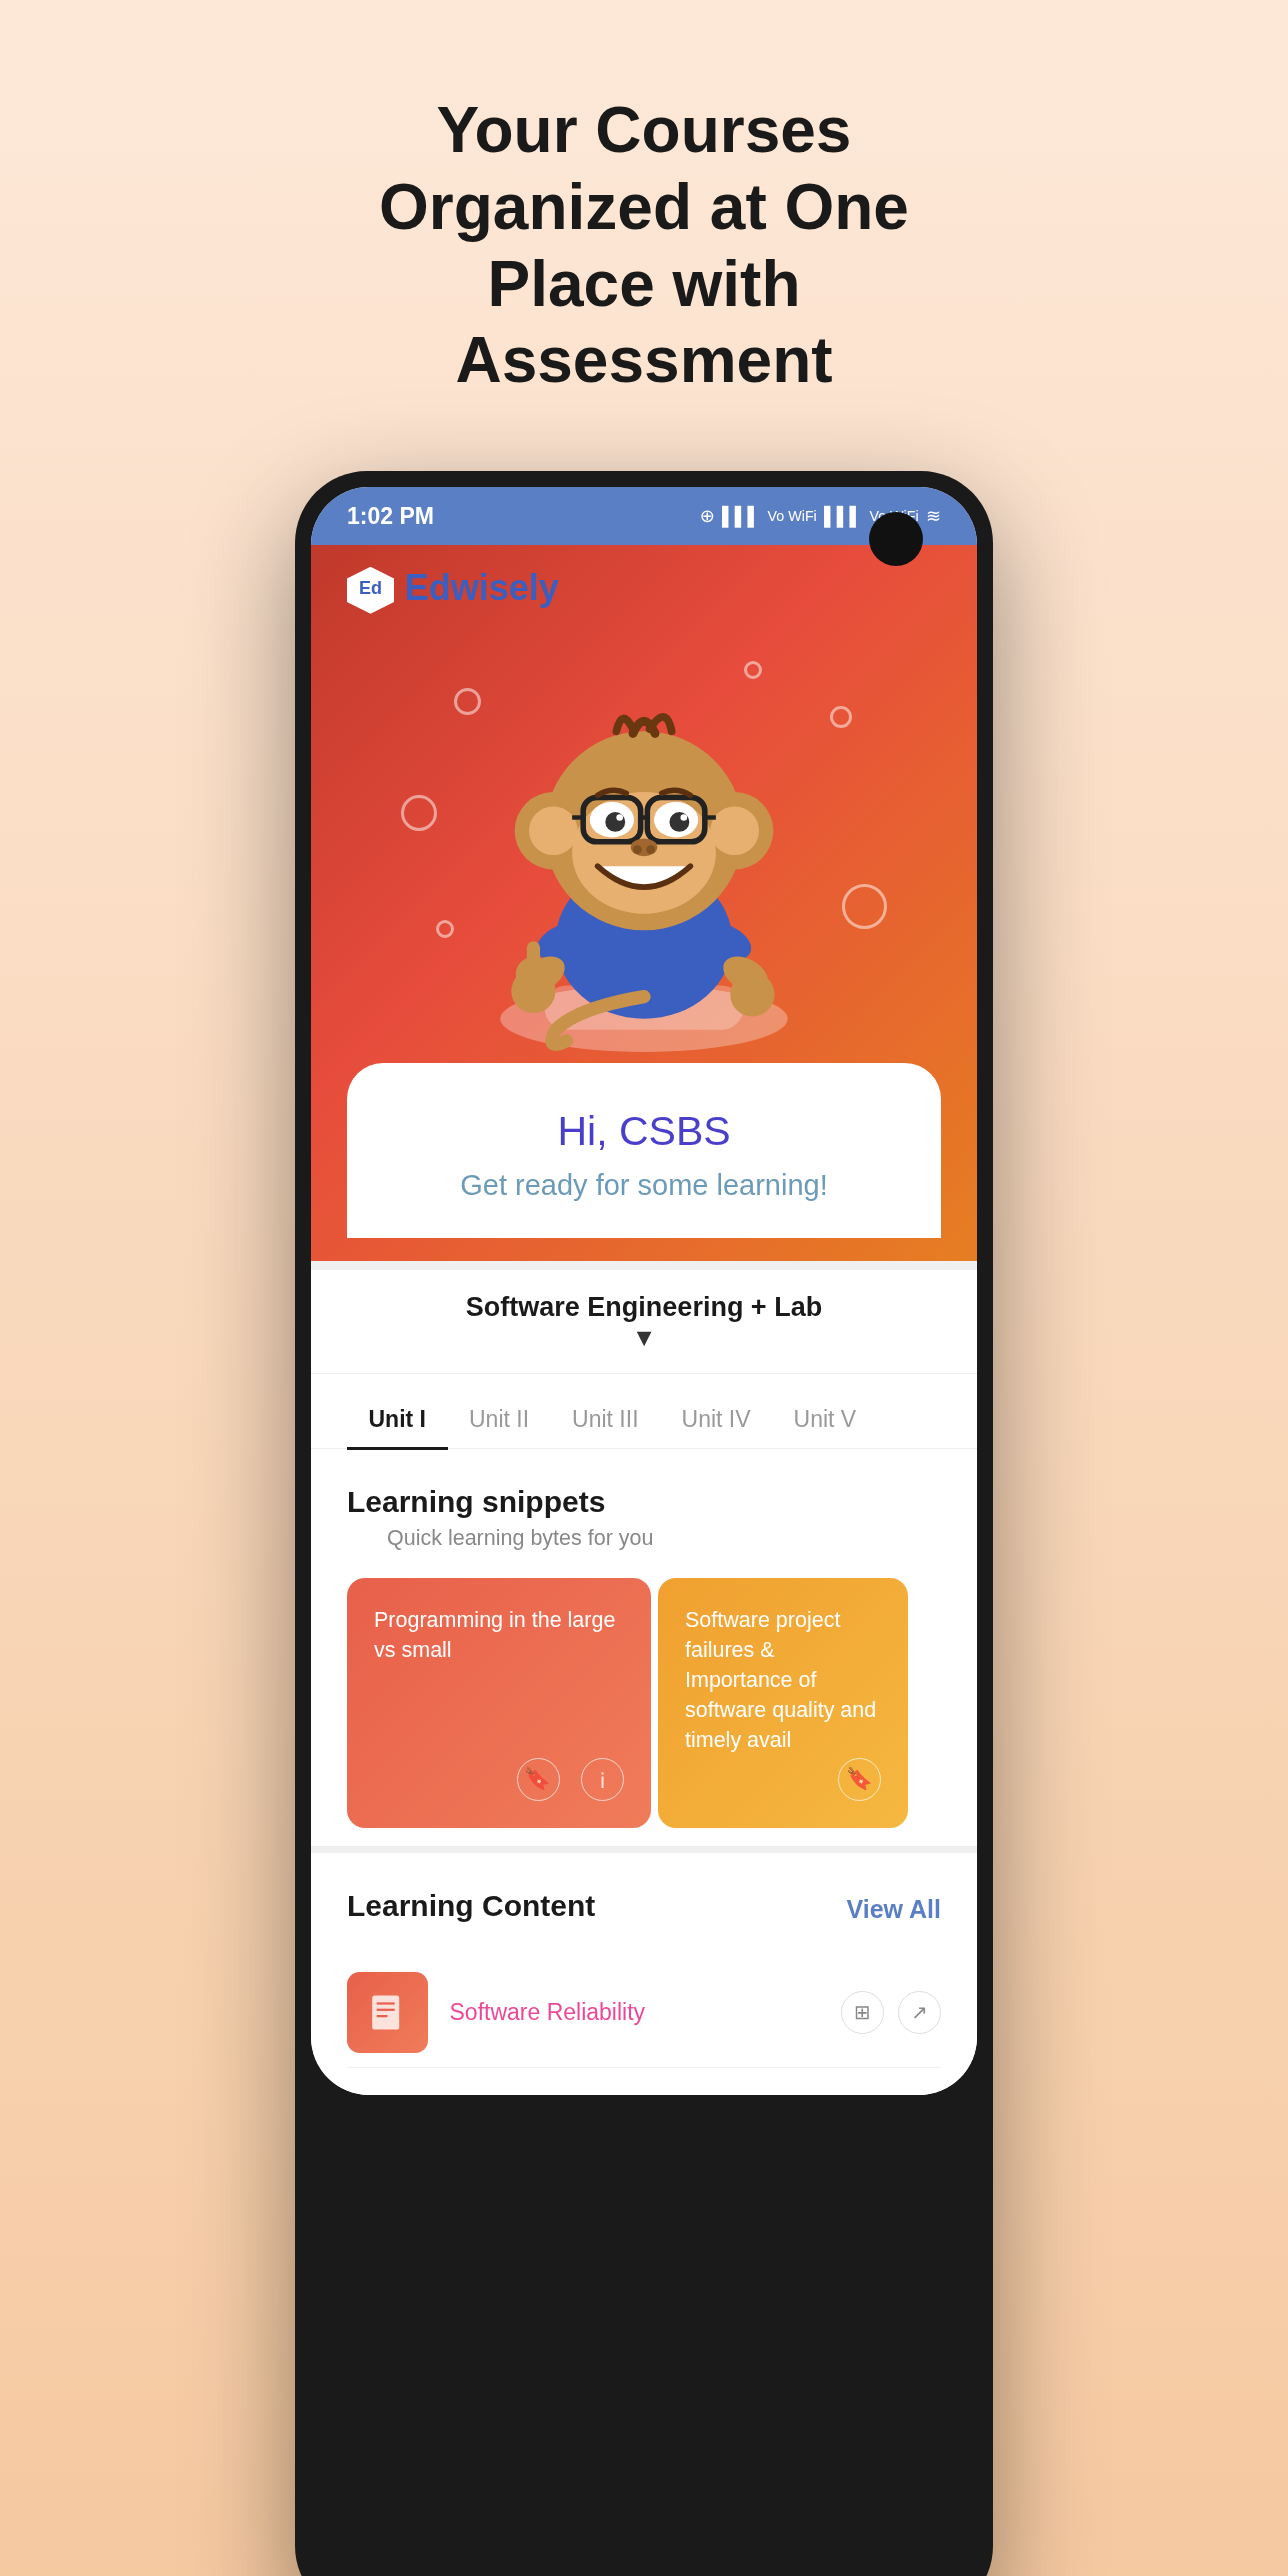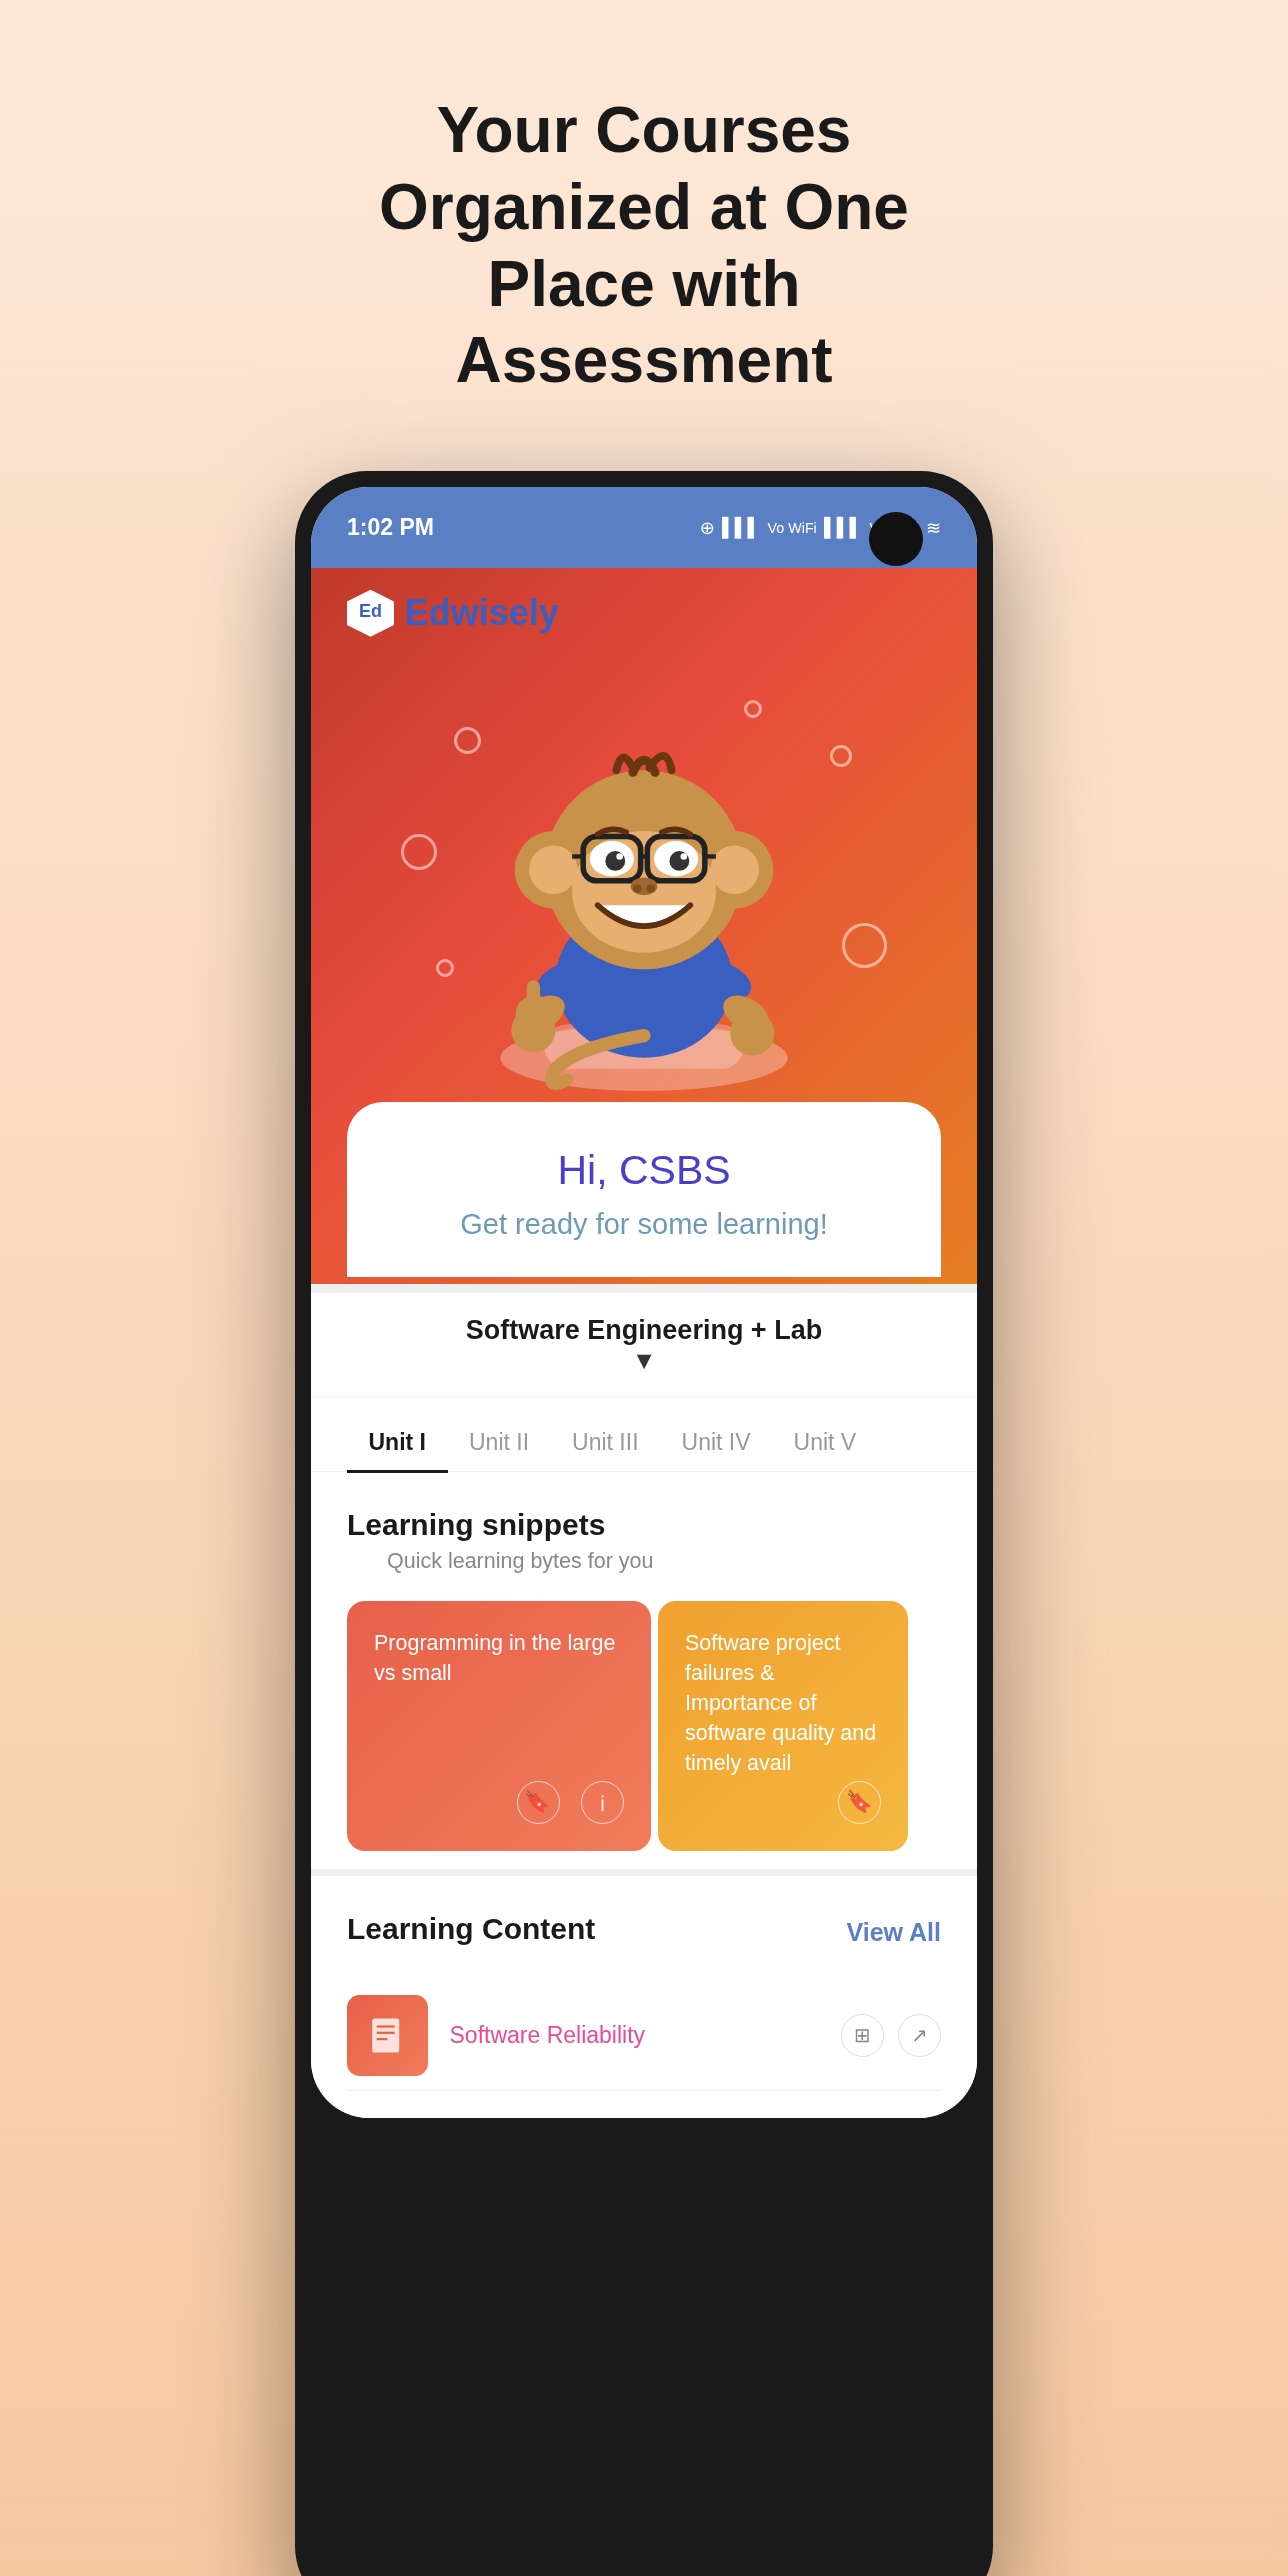--- a/index.html
+++ b/index.html
@@ -47,21 +47,21 @@
       position: relative;
     }
 
     
     .status-bar {
       background: #5b7fc4;
       display: flex;
       align-items: center;
       justify-content: space-between;
       padding: 16px 36px;
-      height: 81px;
+      height: 58px;
       text-align: center;
     }
 
     .status-time {
       color: white;
       font-size: 23px;
       font-weight: 600;
     }
 
     .status-icons {
@@ -87,23 +87,22 @@
     
     .app-header {
       background: linear-gradient(135deg, #c0392b 0%, #e74c3c 40%, #e67e22 100%);
       padding: 21.5px 36px 0;
       position: relative;
       min-height: 716px;
     }
 
     .app-logo {
       display: flex;
-      align-items: center;
       gap: 10.7px;
-      margin-bottom: 36px;
+      margin-bottom: 20px;
     }
 
     .logo-icon {
       width: 47px;
       height: 47px;
       background: white;
       clip-path: polygon(50% 0%, 100% 25%, 100% 75%, 50% 100%, 0% 75%, 0% 25%);
       display: flex;
       align-items: center;
       justify-content: center;

